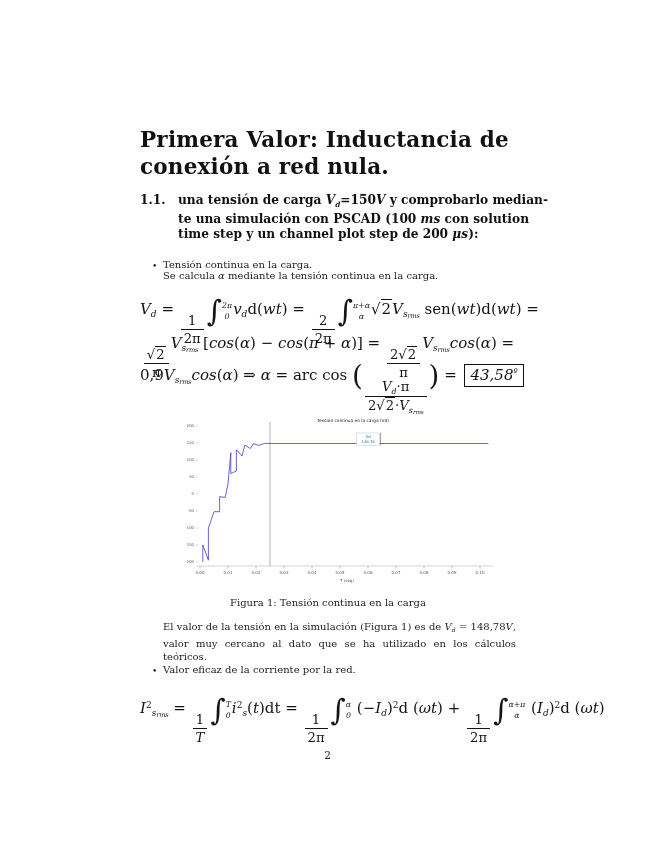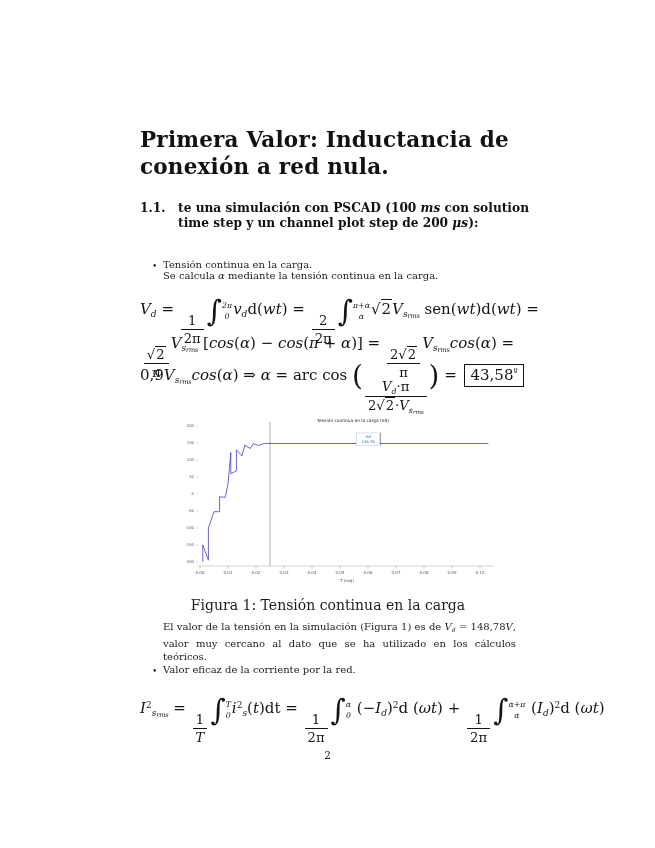--- a/index.html
+++ b/index.html
@@ -27,33 +27,34 @@
   .tk-sup{font-size:60%;vertical-align:0.55em;}
   .frac{display:inline-flex;flex-direction:column;vertical-align:-0.7em;text-align:center;margin:0 2px;line-height:1.15;}
   .frac .num{display:block;padding:0 3px 1px;border-bottom:0.8px solid #141414;font-size:88%;}
   .frac .den{display:block;padding:1px 3px 0;font-size:88%;}
   .intg{display:inline-flex;align-items:center;margin:0 1px;vertical-align:-0.45em;}
   .isym{font-size:195%;line-height:.85;font-weight:400;}
   .ilims{display:inline-flex;flex-direction:column;justify-content:space-between;height:2.4em;font-size:52%;line-height:1;margin-left:0px;font-style:italic;}
   .sqrt{white-space:nowrap;}
   .sqrt .sqarg{border-top:0.8px solid #141414;padding:0 1px;}
   .bigp{font-size:185%;vertical-align:middle;font-weight:300;line-height:0;}
-  .mbox{border:0.9px solid #111;padding:1px 5px 2px;margin-left:3px;display:inline-block;}
-  .caption{font-size:14px;color:#1c1c1c;text-align:center;width:376px;}
+  .mbox{border:0.9px solid #111;padding:1px 5px 2px;margin-left:3px;display:inline-block;font-style:italic;}
+  .caption{font-size:10px;color:#1c1c1c;text-align:center;width:376px;}
   .pagenum{font-size:10.5px;color:#1c1c1c;}
 </style>
 </head>
 <body>
 
 <div class="abs doc-title nowrap" style="left:140px;top:127px;">Primera Valor: Inductancia de</div>
 <div class="abs doc-title nowrap" style="left:140px;top:154px;">conexión a red nula.</div>
 
-<div class="abs sec" style="left:140px;top:193px;width:380px;margin-top:8px;">
+<div class="abs sec" style="left:140px;top:193px;width:380px;">
   <div class="sec-num">1.1.</div>
   <div class="sec-lines">
+    <div class="nowrap"><span class="tk-r">una tensión de carga </span><span class="tk-i">V</span><span class="tk-sub">d</span><span class="tk-r">=150</span><span class="tk-i">V</span><span class="tk-r"> y comprobarlo median-</span></div>
     <div class="nowrap"><span class="tk-r">te una simulación con PSCAD (100 </span><span class="tk-i">ms</span><span class="tk-r"> con solution</span></div>
     <div class="nowrap"><span class="tk-r">time step y un channel plot step de 200 </span><span class="tk-i">μs</span><span class="tk-r">):</span></div>
   </div>
 </div>
 
 <div class="abs bullet-dot" style="left:152px;top:261px;">•</div>
 <div class="abs body-txt nowrap" style="left:163px;top:259px;">Tensión continua en la carga.</div>
 <div class="abs body-txt nowrap" style="left:163px;top:270px;"><span class="tk-r">Se calcula </span><span class="tk-i">α</span><span class="tk-r"> mediante la tensión continua en la carga.</span></div>
 
 <div class="abs eq nowrap" style="left:140px;top:299px;"><span class="tk-i">V</span><span class="tk-sub">d</span><span class="tk-r"> = </span><span class="frac">

